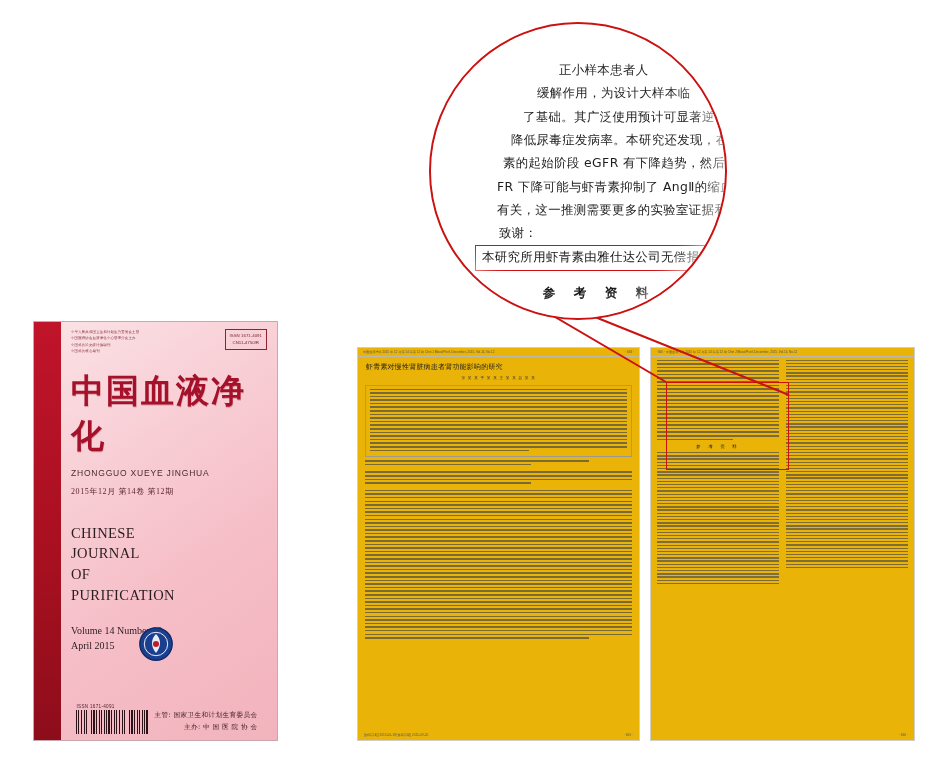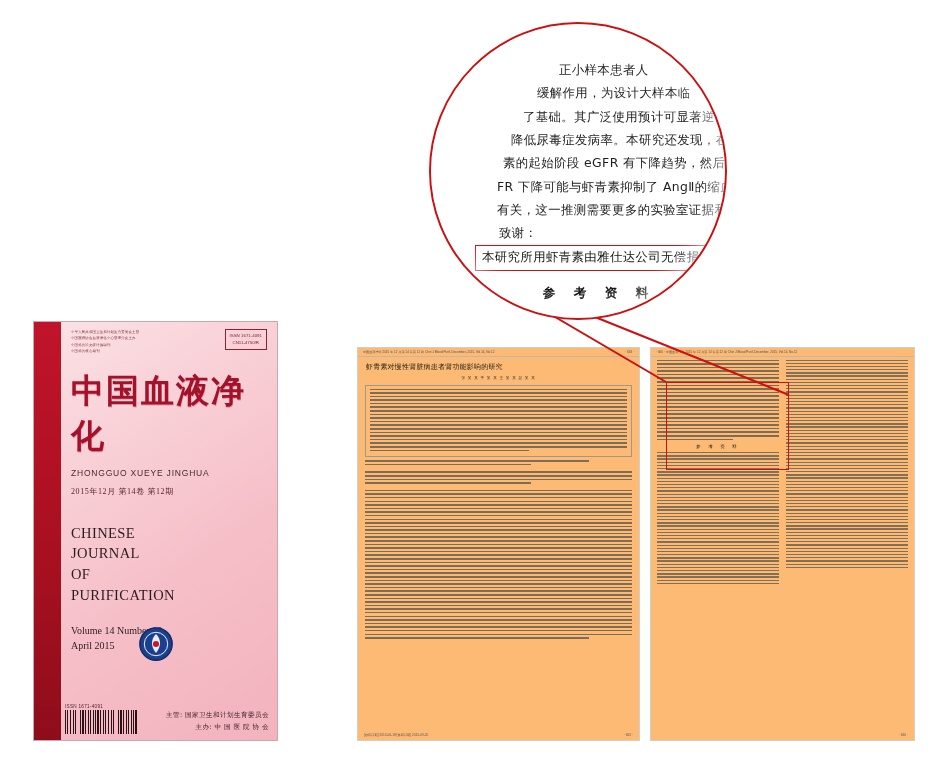--- a/index.html
+++ b/index.html
@@ -106,21 +106,21 @@
     width: 36px;
     height: 36px;
   }
   .cover-bottom {
     position: absolute;
     left: 27px;
     right: 0;
     bottom: 6px;
     display: flex;
     align-items: flex-end;
-    justify-content: space-between;
+    justify-content: center;
     padding: 0 8px 0 4px;
     box-sizing: border-box;
   }
   .cover-barcode-wrap { width: 78px; }
   .cover-barcode-label {
     font-size: 4.6px;
     color: #4a1f27;
     font-family: "Liberation Sans", sans-serif;
     letter-spacing: .3px;
     margin-bottom: 1px;
@@ -138,21 +138,21 @@
     line-height: 1.9;
     color: #3d1b22;
     text-align: right;
     font-family: "DejaVu Sans", sans-serif;
     letter-spacing: .4px;
   }
 
   
   .page {
     position: absolute;
-    background: #fdba74;
+    background: #eab308;
     border: 1px solid #cfcfc8;
     box-sizing: border-box;
     overflow: hidden;
   }
   .page-left  { left: 357px; top: 347px; width: 283px; height: 394px; }
   .page-right { left: 650px; top: 347px; width: 265px; height: 394px; }
 
   .pg-head {
     font-size: 3.1px;
     color: #555;

